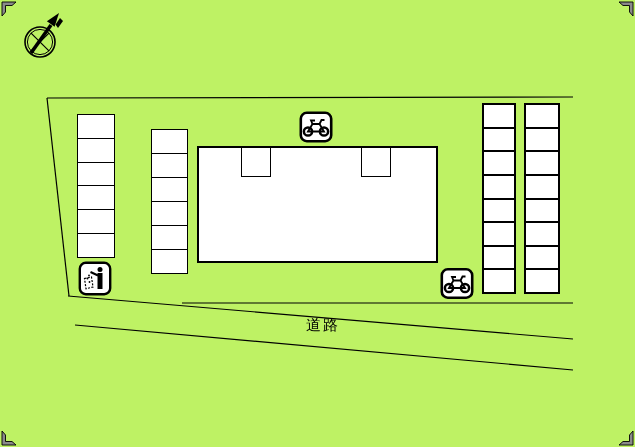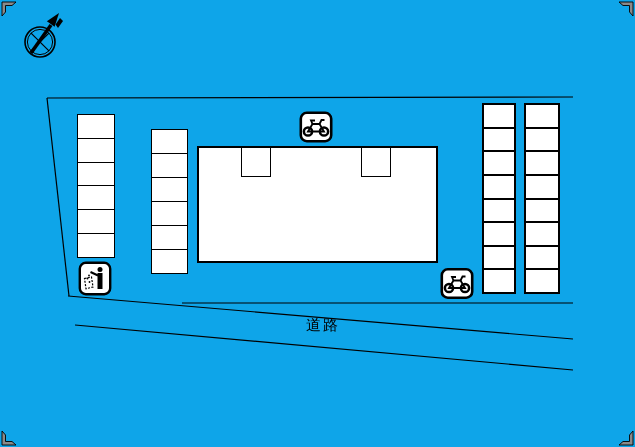--- a/index.html
+++ b/index.html
@@ -1,17 +1,17 @@
 <!DOCTYPE html>
 <html><head>
 <meta charset="utf-8">
 <style>
   html,body{margin:0;padding:0;background:#fff;}
   #canvas{
-    position:relative;width:635px;height:447px;background:#0ea5e9;
+    position:relative;width:635px;height:447px;background:#bef264;
     font-family:"Liberation Sans", sans-serif;overflow:hidden;
   }
   .abs{position:absolute;}
   
   .corner{position:absolute;width:16px;height:16px;}
   .corner svg{display:block;}
   .c-tr{right:1px;top:1px;transform:scaleX(-1);}
   .c-bl{left:1px;bottom:1px;transform:scaleY(-1);}
   .c-br{right:1px;bottom:1px;transform:scale(-1,-1);}
   .c-tl{left:1px;top:1px;}

